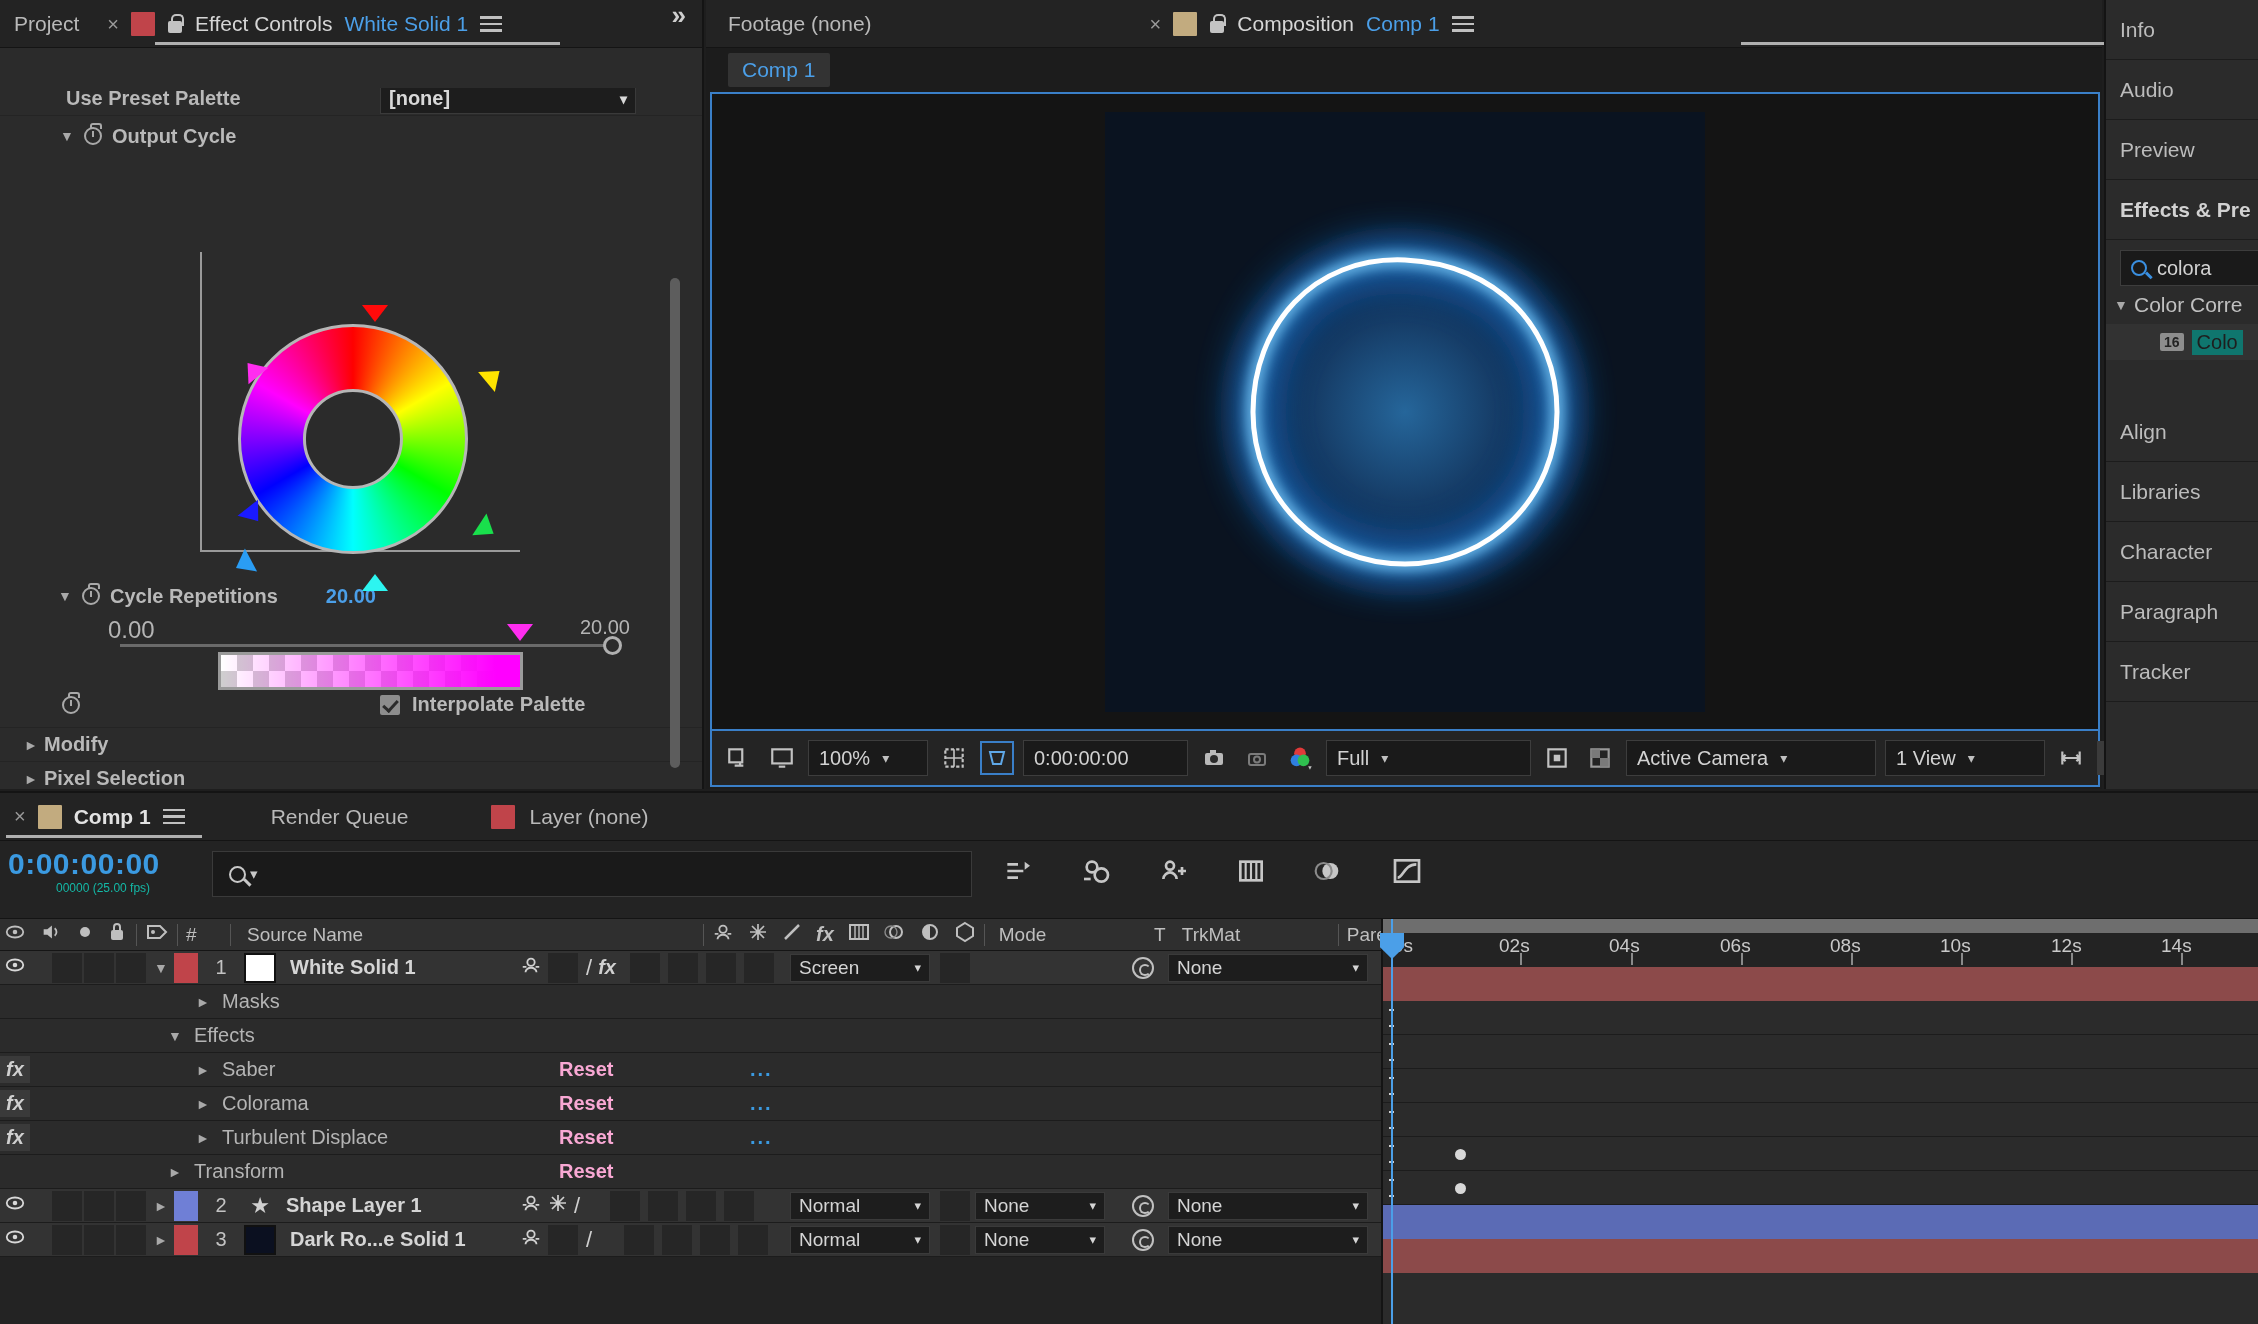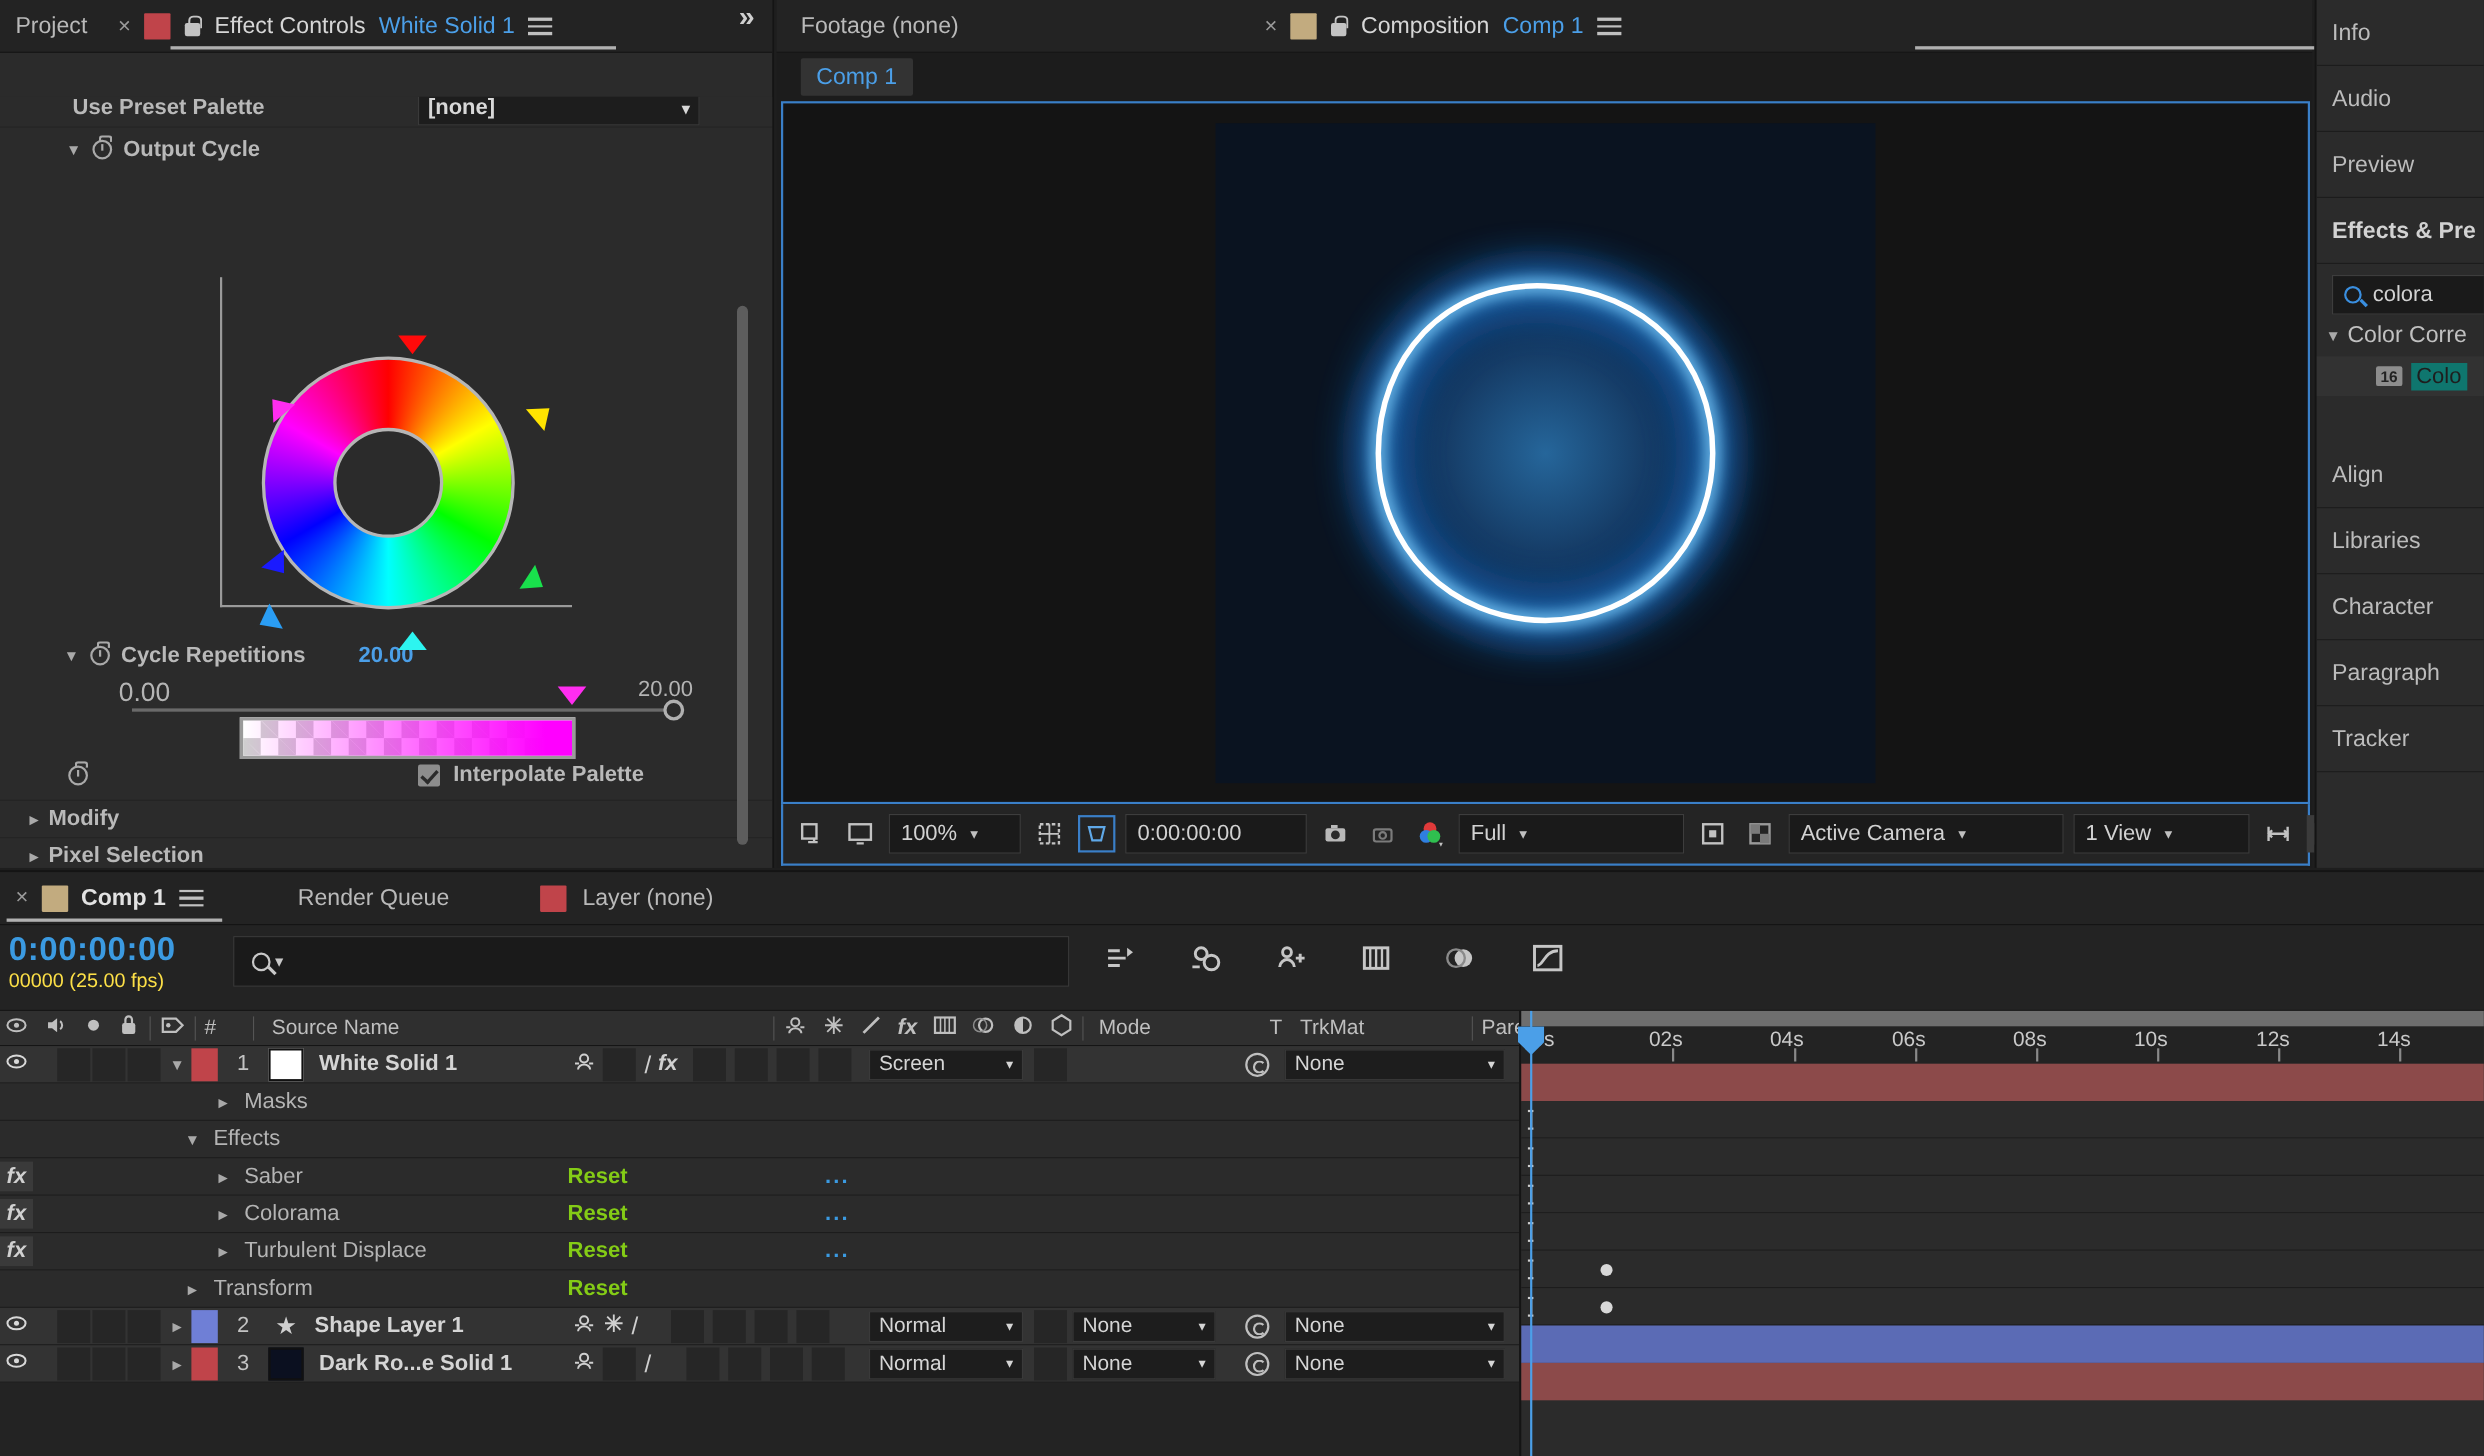--- a/index.html
+++ b/index.html
@@ -139,21 +139,21 @@
 
   
   #tl { position:absolute; left:0; top:791px; width:2258px; height:533px;
         background:#232323; border-top:2px solid #141414; }
   #tltabs { height:48px; display:flex; align-items:center; background:#232323;
         border-bottom:1px solid #141414; position:relative; }
 
   #tlhead { height:78px; position:relative; border-bottom:1px solid #141414; }
   #tcode { position:absolute; left:8px; top:6px; }
   #tcode .big { color:#3b9ae1; font-size:30px; font-weight:bold; letter-spacing:.5px; }
-  #tcode .sm { color:#fde047; font-size:18px; }
+  #tcode .sm { color:#14b8a6; font-size:12px;margin-left:48px; }
   #tsearch { position:absolute; left:212px; top:10px; width:760px; height:46px;
         background:#1a1a1a; border:1px solid #3a3a3a; display:flex; align-items:center;
         padding-left:16px; }
   .magn2 { width:17px;height:17px;border:2.5px solid #c8c8c8;border-radius:50%;
         display:inline-block;position:relative;}
   .magn2::after{content:"";position:absolute;left:12px;top:13px;width:9px;height:2.5px;
         background:#c8c8c8;transform:rotate(45deg);}
   #tlicons { position:absolute; left:1000px; top:14px; display:flex; gap:42px; }
   .tlico { width:36px; height:36px; color:#c6c6c6; }
 
@@ -166,21 +166,21 @@
   
   .lrow { height:34px; display:flex; align-items:center; font-size:20px;
         border-bottom:1px solid #1c1c1c; position:relative; }
   .lrow.layer { background:#333333; }
   .lrow.sub { background:#2b2b2b; }
   .cbox { width:30px; height:30px; background:#2b2b2b; margin-right:2px; }
   .cbox.dark { background:#262626; }
   .colorchip { width:24px; height:30px; }
   .numcell { width:46px; text-align:center; color:#c3c3c3; }
   .srcname { color:#d5d5d5; font-weight:bold; }
-  .reset { color:#84cc16; font-weight:bold; }
+  .reset { color:#f9a8d4; font-weight:bold;margin-left:43px; }
   .dots { color:#3b9ae1; font-weight:bold; letter-spacing:2px; }
   .ddsm { background:#1d1d1d; border:1px solid #3a3a3a; height:28px;
         display:flex; align-items:center; justify-content:space-between;
         padding:0 8px; color:#d5d5d5; font-size:19px; }
   .spiral { width:22px;height:22px;border:2px solid #c0c0c0;border-radius:50%;
         display:inline-block;position:relative;}
   .spiral::after{content:"";position:absolute;left:5px;top:5px;width:8px;height:8px;
         border:2px solid #c0c0c0;border-radius:50%;border-right-color:transparent;}
 
   

